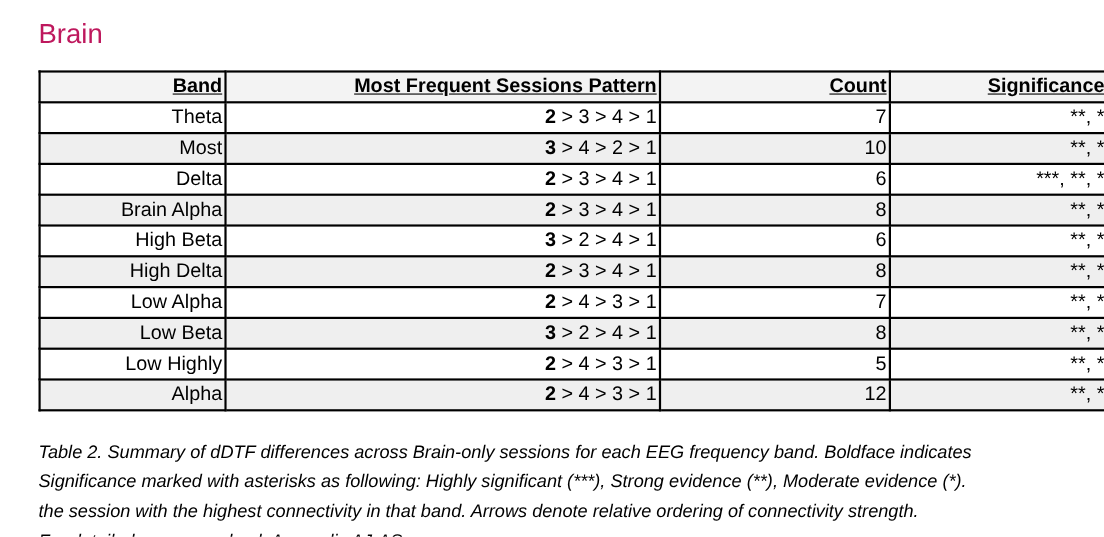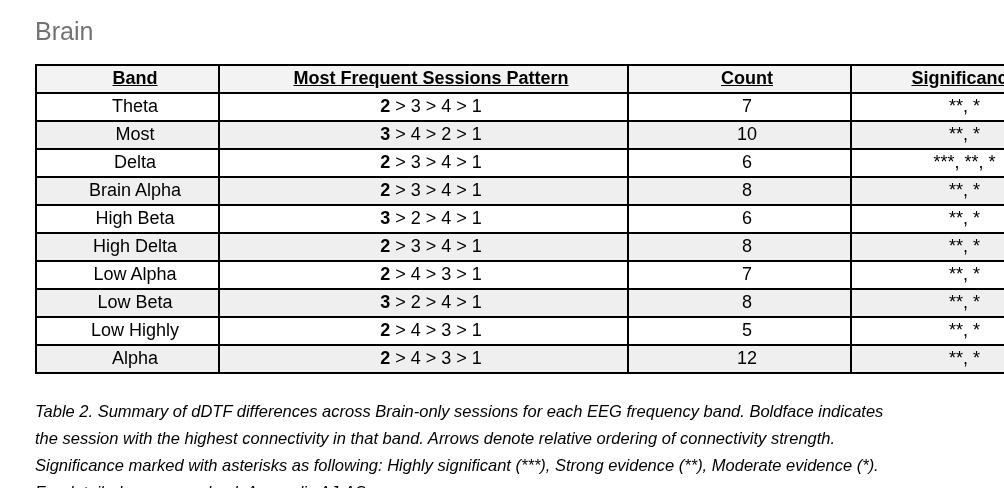--- a/index.html
+++ b/index.html
@@ -12,36 +12,36 @@
   .page {
     width: 1004px;
     height: 488px;
     box-sizing: border-box;
     padding: 16px 26px 0 35px;
     overflow: hidden;
   }
   .doc-title {
     font-size: 25px;
     font-weight: 400;
-    color: #737373;
+    color: #be185d;
     margin: 2px 0 18px 0;
     line-height: 1.1;
   }
   table.data-table {
     border-collapse: collapse;
     table-layout: fixed;
     width: 943px;
   }
   table.data-table th,
   table.data-table td {
     border: 2px solid #000000;
-    padding: 1px 2px 2px 17px;
+    padding: 1px 2px 2px 3px;
     font-size: 18px;
     line-height: 23px;
-    text-align: center;
+    text-align: right;
     vertical-align: middle;
     white-space: nowrap;
     overflow: hidden;
   }
   table.data-table th {
     font-weight: 700;
     text-decoration: underline;
     background: #f3f3f3;
     height: 22px;
   }
@@ -140,18 +140,18 @@
         <td>Alpha</td>
         <td><span class="pattern-lead">2</span><span> &gt; 4 &gt; 3 &gt; 1</span></td>
         <td>12</td>
         <td>**, *</td>
       </tr>
     </tbody>
   </table>
 
   <div class="caption">
     <div>Table 2. Summary of dDTF differences across Brain-only sessions for each EEG frequency band. Boldface indicates</div>
+    <div>Significance marked with asterisks as following: Highly significant (***), Strong evidence (**), Moderate evidence (*).</div>
     <div>the session with the highest connectivity in that band. Arrows denote relative ordering of connectivity strength.</div>
-    <div>Significance marked with asterisks as following: Highly significant (***), Strong evidence (**), Moderate evidence (*).</div>
     <div>For detailed summary check Appendix AJ-AS.</div>
   </div>
 
 </div>
 
 </body></html>

